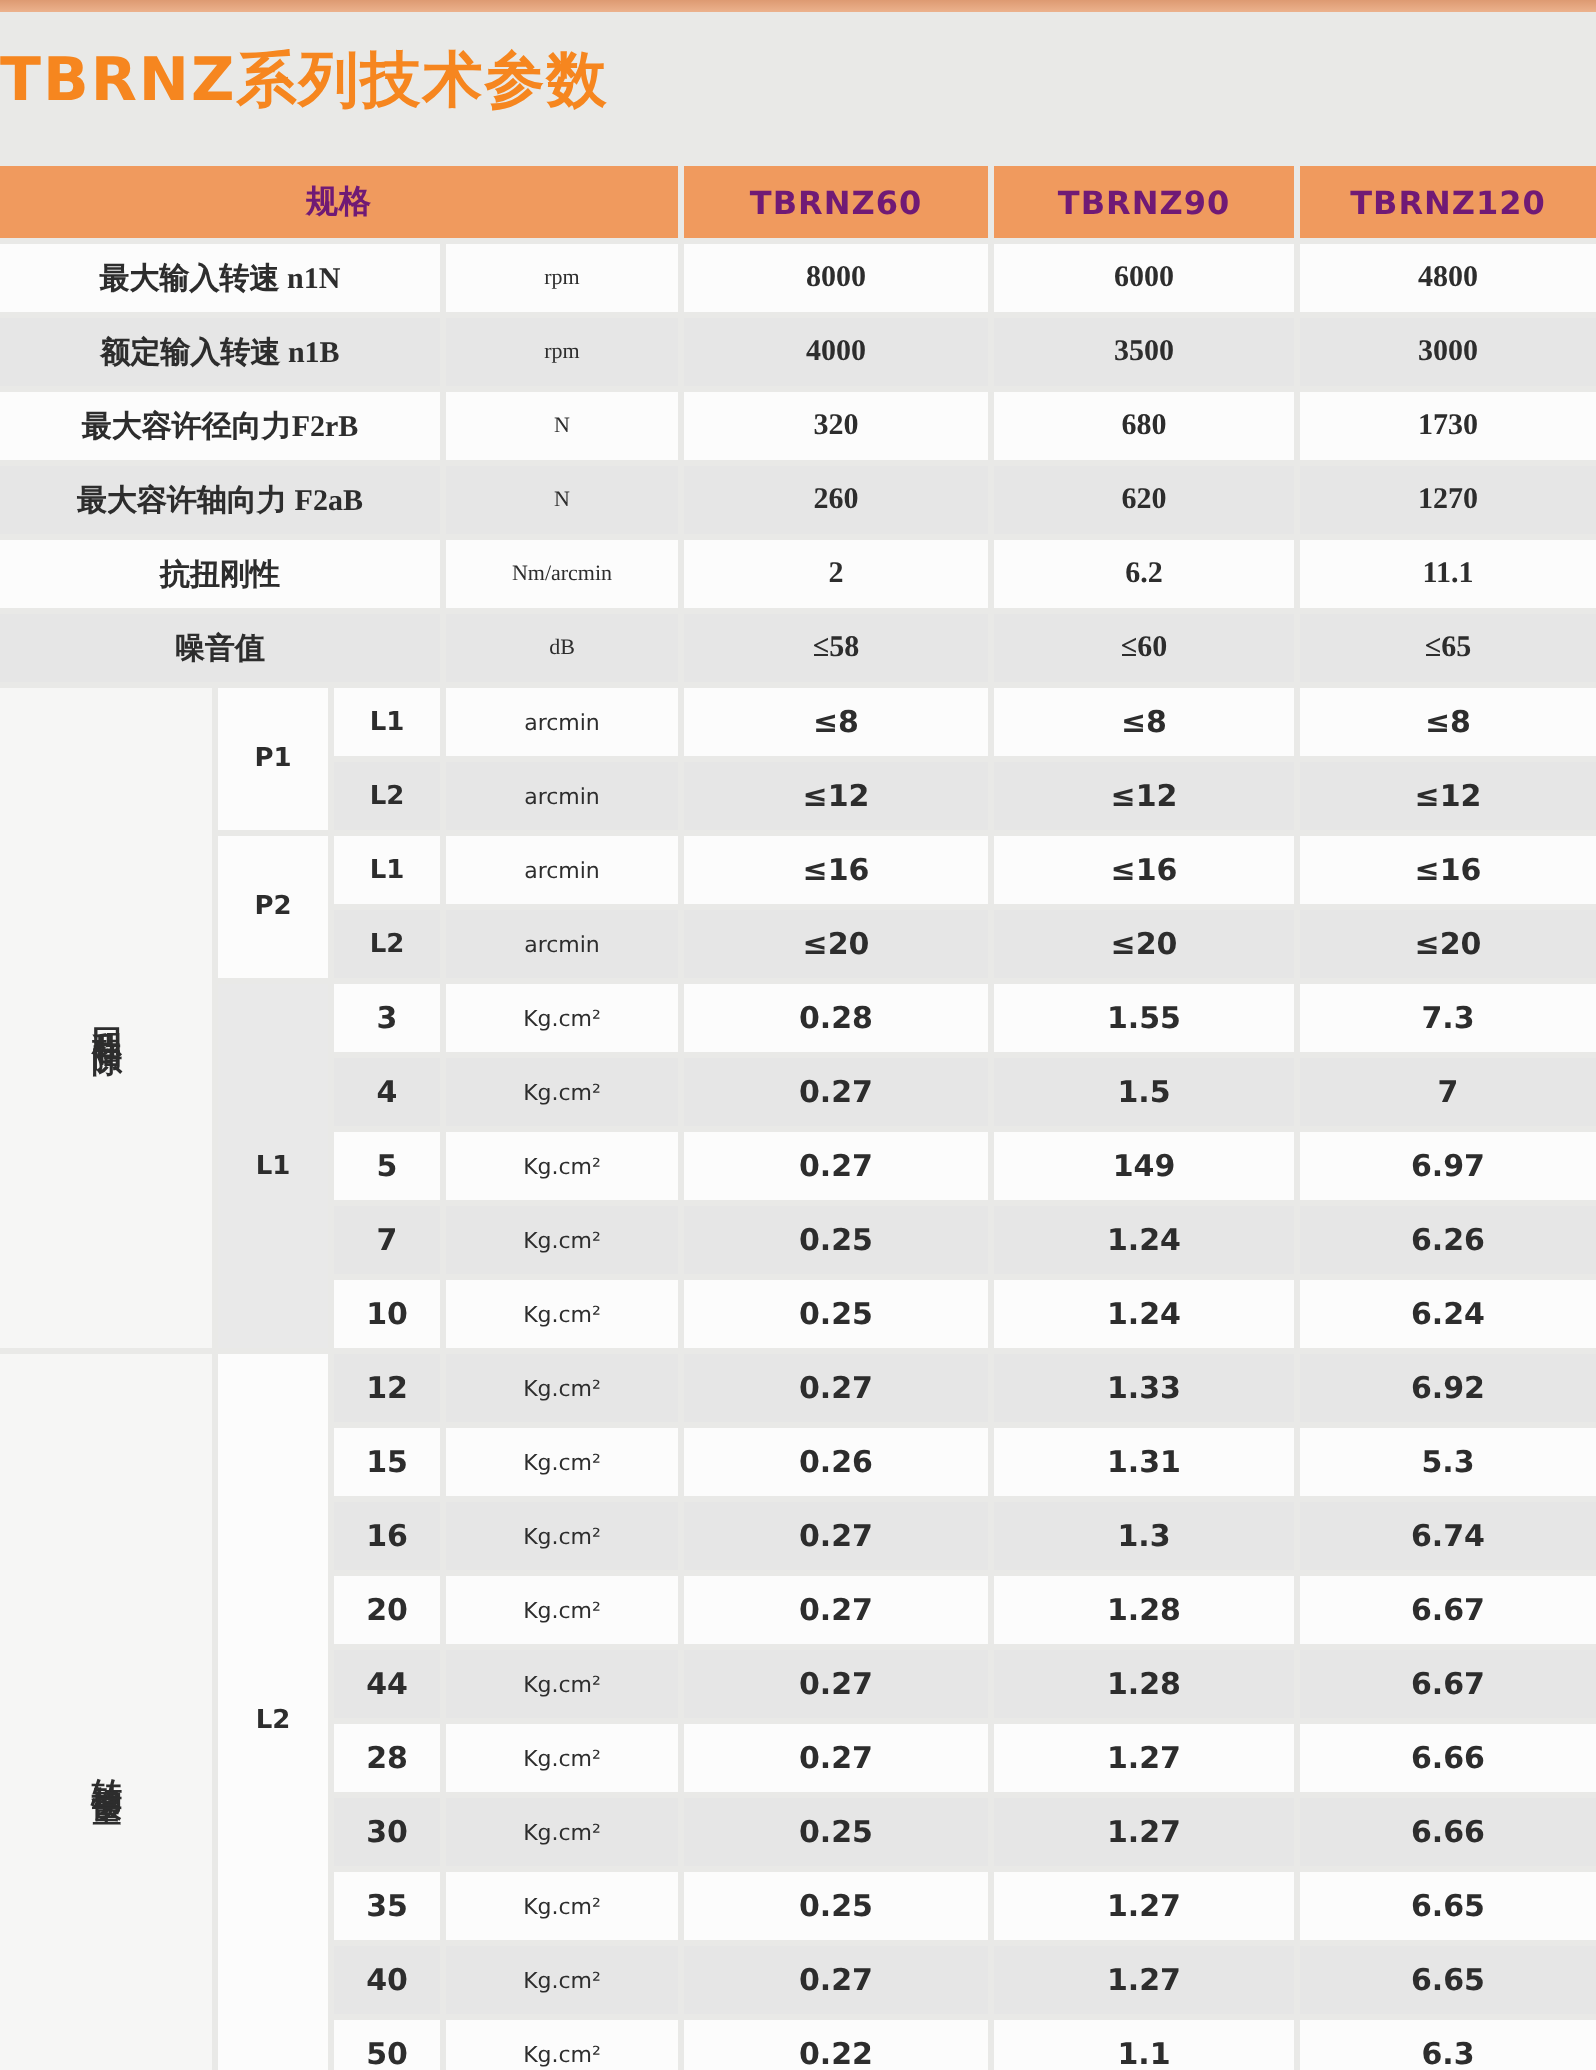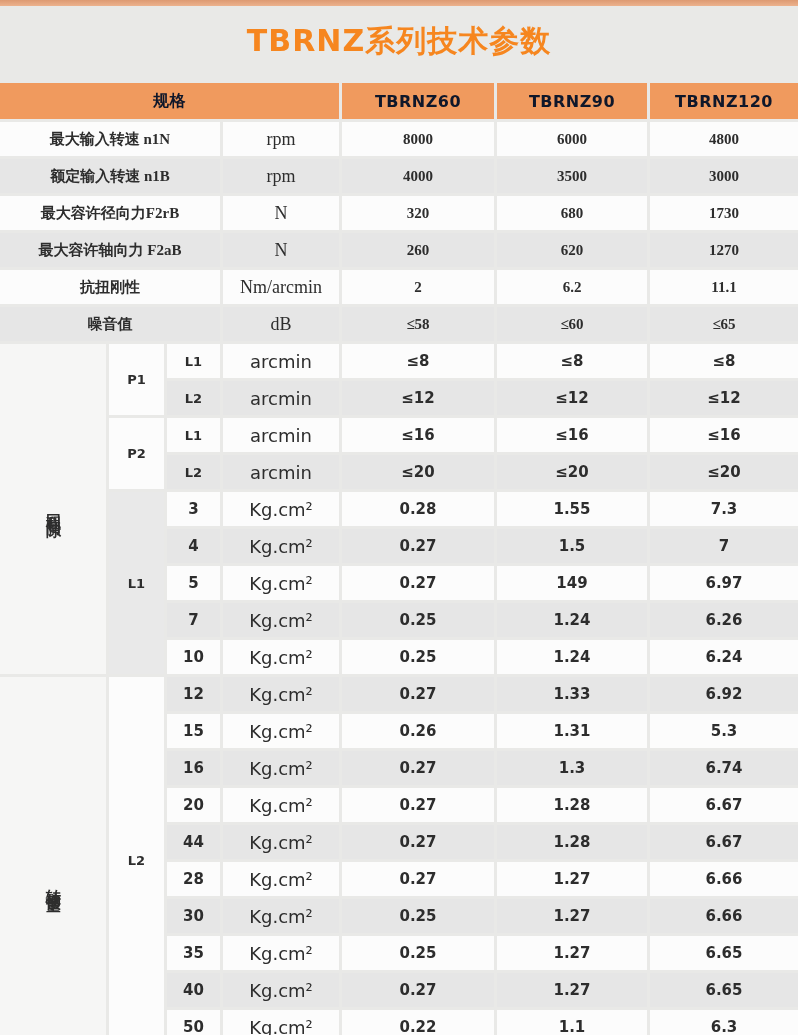--- a/index.html
+++ b/index.html
@@ -12,21 +12,21 @@
     overflow: hidden;
     background: #e9e9e7;
     font-family: "DejaVu Sans", sans-serif;
     color: #2d2d2d;
   }
   .top-strip {
     height: 6px;
     background: linear-gradient(180deg, #dd9a72 0%, #ecb28d 100%);
   }
   .page-title {
-    text-align: center;
+    text-align: left;
     font-size: 30px;
     font-weight: 800;
     letter-spacing: 1px;
     color: #f6861f;
     padding: 17px 0 21px 0;
     line-height: 1.2;
   }
   .table-wrap {
     margin: 0 -3px;
   }
@@ -38,37 +38,37 @@
   }
   table.spec th, table.spec td {
     padding: 0;
     text-align: center;
     vertical-align: middle;
     overflow: hidden;
   }
   tr.head th {
     height: 36px;
     background: #f09a5e;
-    color: #0f172a;
+    color: #701a75;
     font-size: 16px;
     font-weight: 700;
     letter-spacing: 0.5px;
   }
   tr.r-simple td { height: 34px; font-family: Liberation Serif, serif; }
   tr.r-complex td { height: 34px; }
 
   tr.w td { background: #fcfcfc; }
   tr.g td { background: #e6e6e6; }
 
   td.lbl {
     font-size: 15px;
     font-weight: 700;
   }
   td.unit {
-    font-size: 18px;
+    font-size: 11px;
     font-weight: 500;
   }
   td.val {
     font-size: 15px;
     font-weight: 700;
   }
   td.grp {
     font-size: 13px;
     font-weight: 600;
   }

